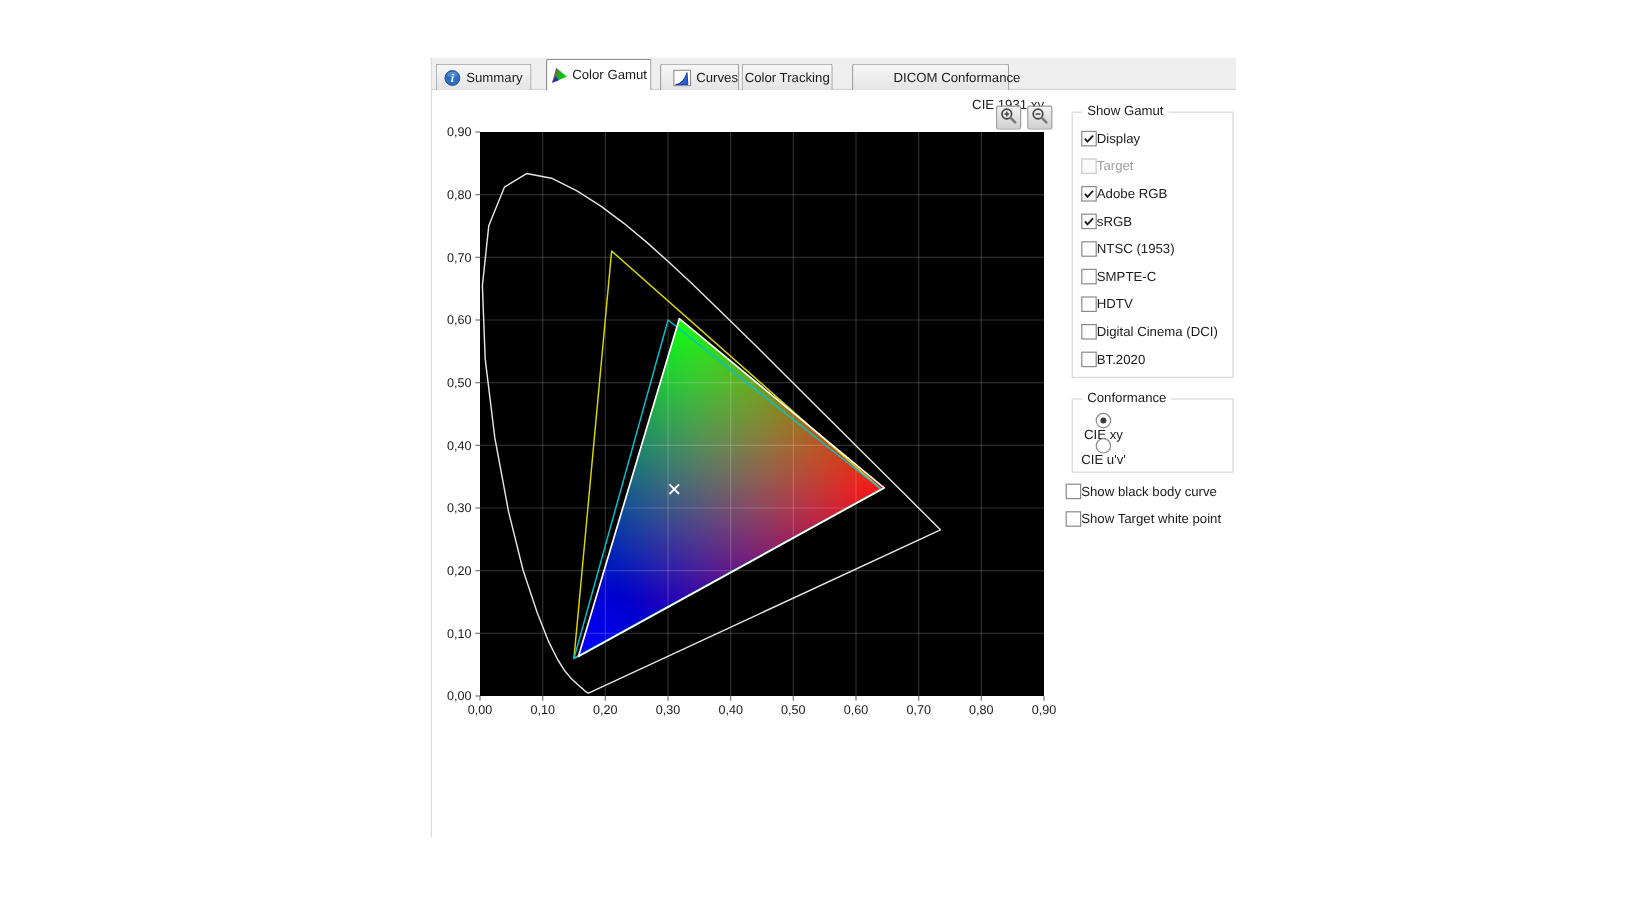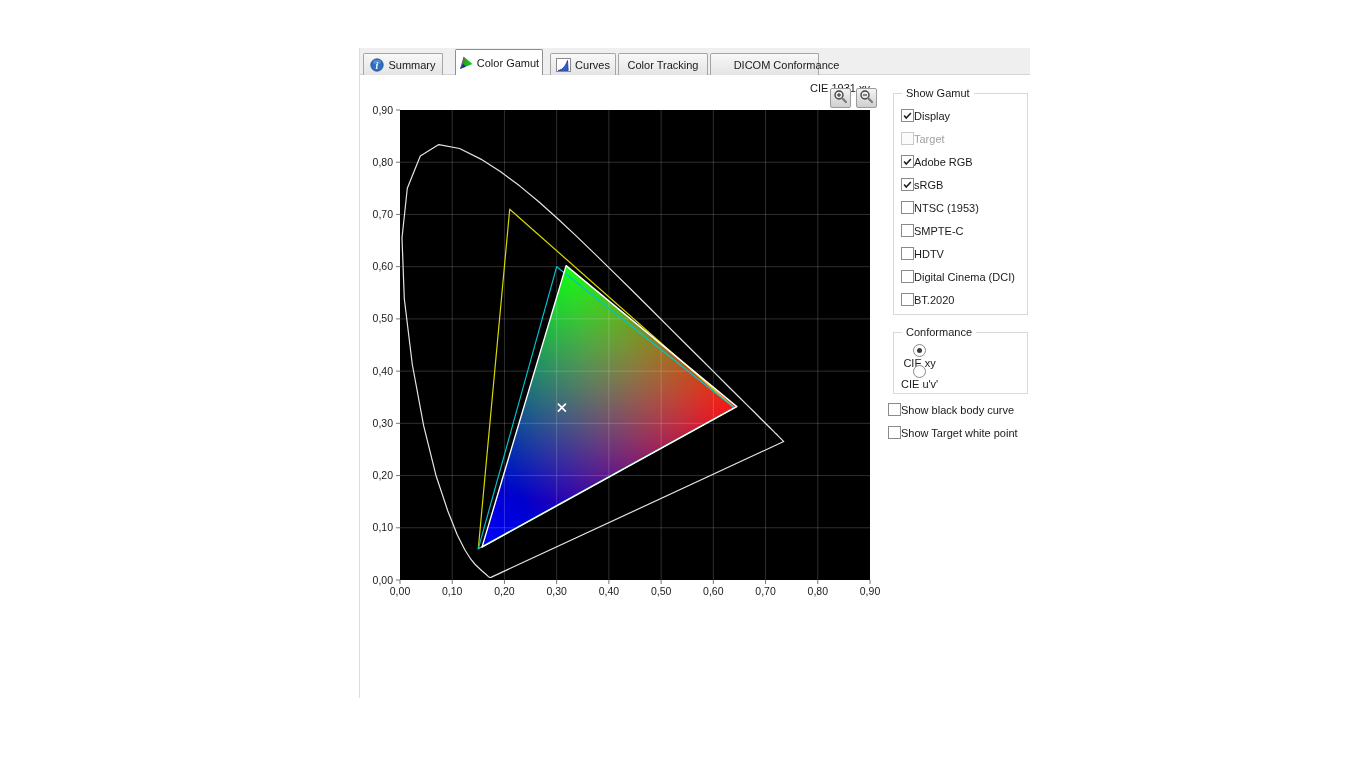--- a/index.html
+++ b/index.html
@@ -79,33 +79,33 @@
                 <stop offset="0.55" stop-color="#19b219"></stop>
                 <stop offset="1" stop-color="#0ad20a"></stop>
               </linearGradient>
             </defs>
             <polygon points="4.5,0.5 1,13 13.5,8" fill="url(#tgi1)"></polygon>
             <polygon points="1,13 4.3,7.5 6.8,10.8" fill="#1427c8" opacity="0.9"></polygon>
           </svg>
         </span>
         <span>Color Gamut</span>
       </div>
-      <div class="tab" style="left: 190px; width: 66px;">
+      <div class="tab" style="left: 190px; width: 66px; justify-content: flex-end;">
         <span class="ticon">
           <svg width="15" height="14" viewBox="0 0 15 14">
             <rect x="0.5" y="0.5" width="14" height="13" fill="#fff" stroke="#8a8a8a"></rect>
             <path d="M2,12.5 C7,12 10,7 11.5,2.5 L12.2,12.5 Z" fill="#2b5fd9" stroke="#173a8c" stroke-width="0.8"></path>
           </svg>
         </span>
         <span>Curves</span>
       </div>
-      <div class="tab" style="left: 258px; width: 90px; margin-top: 20px;">
+      <div class="tab" style="left: 258px; width: 76px; margin-top: 20px;">
         <span>Color Tracking</span>
       </div>
-      <div class="tab" style="left: 350px; width: 109px; padding-left: 44px;">
+      <div class="tab" style="left: 350px; width: 131px; padding-left: 44px;">
         <span>DICOM Conformance</span>
       </div>
     </div>
 
   <div class="chart-title">CIE 1931 xy</div>
 
   <button class="zoombtn" id="zoom-in">
     <span>
       <svg width="15" height="15" viewBox="0 0 15 15">
         <circle cx="6" cy="6" r="4" fill="none" stroke="#444" stroke-width="1.4"></circle>

